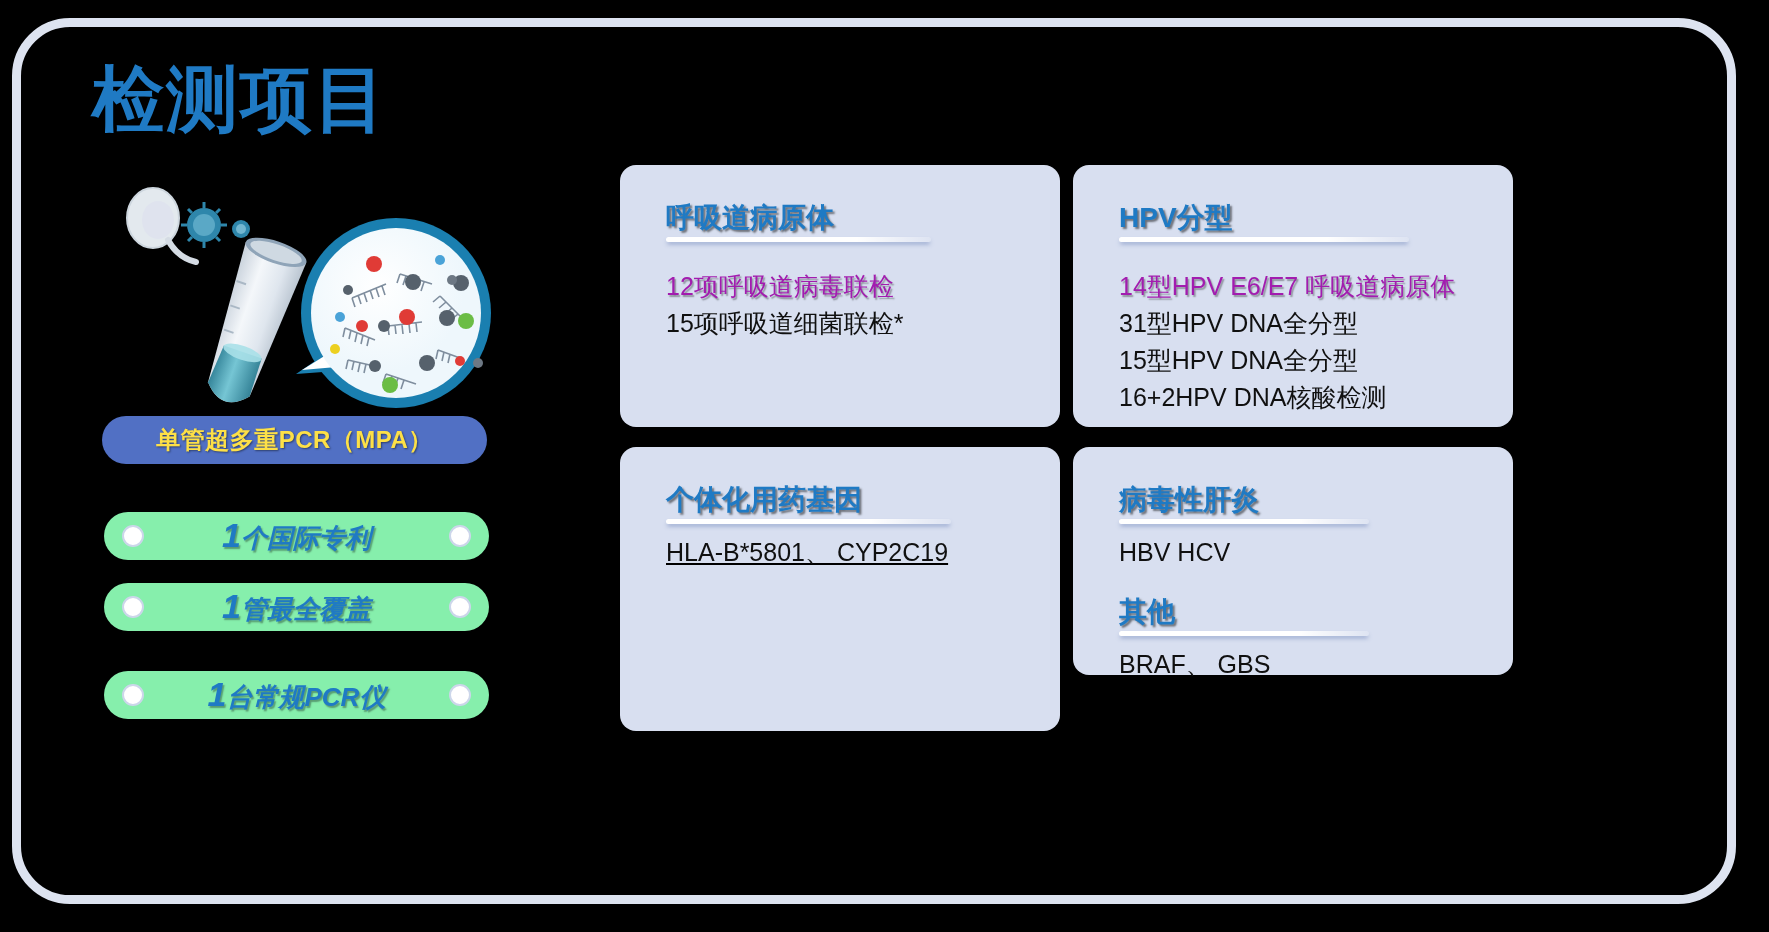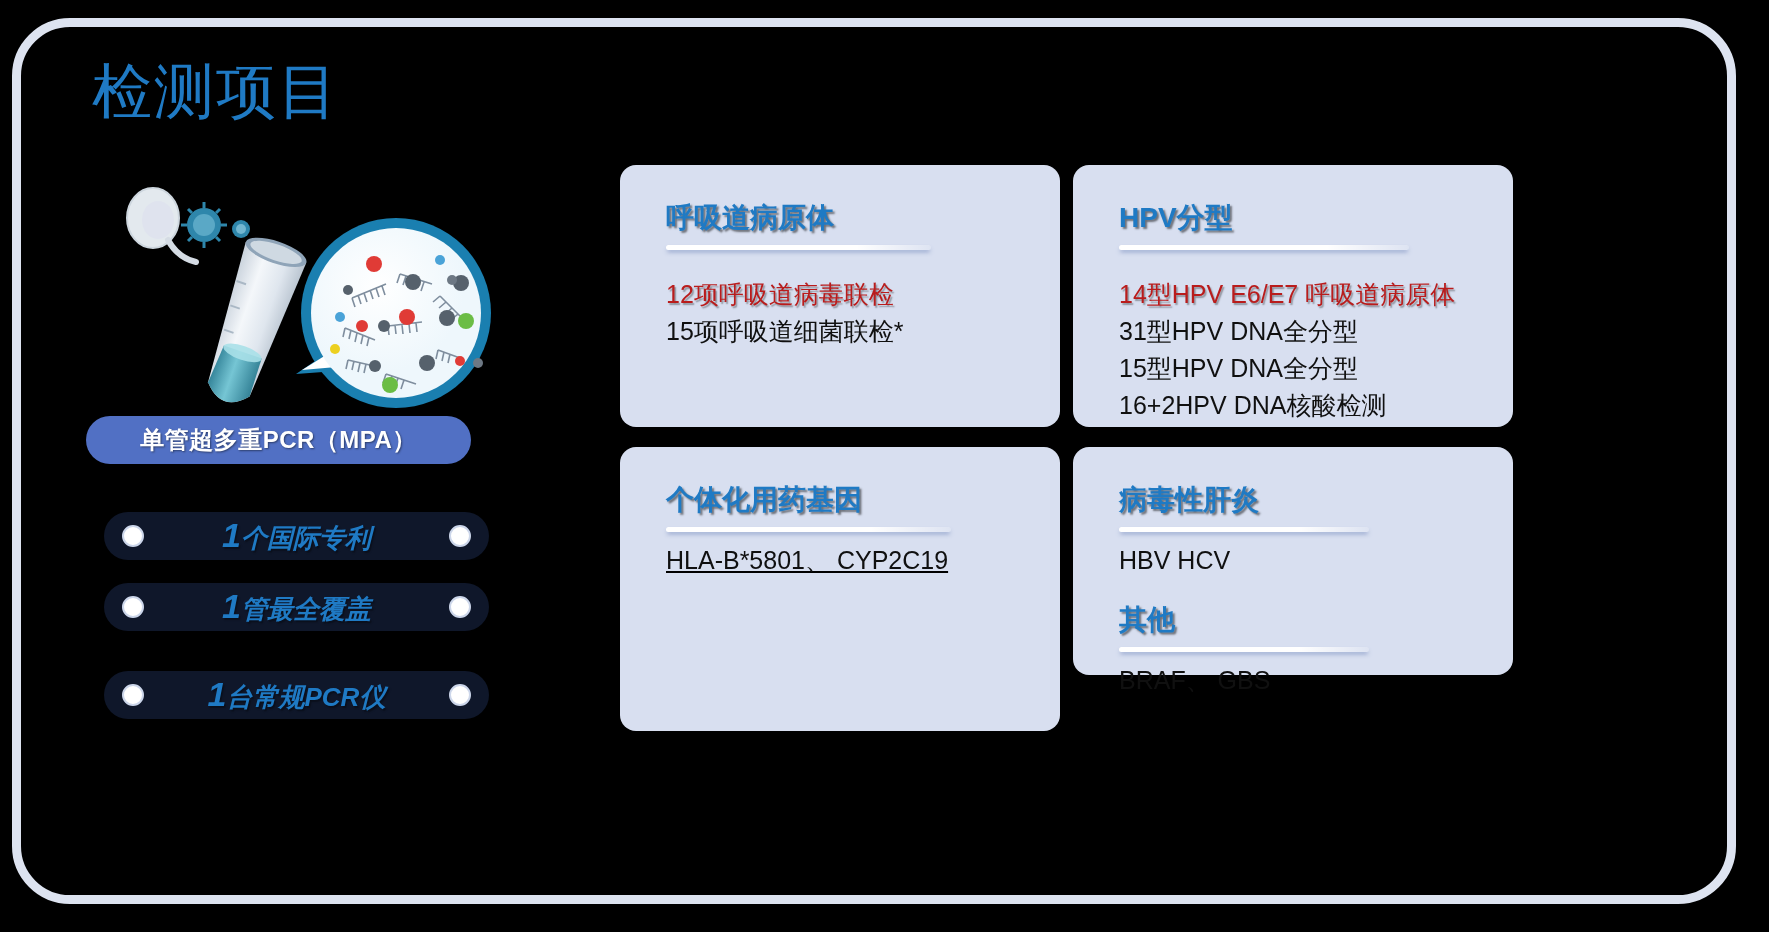--- a/index.html
+++ b/index.html
@@ -8,64 +8,64 @@
 
   #stage{position:relative;width:1769px;height:932px;background:#000;}
 
   
   #frame{position:absolute;left:12px;top:18px;width:1724px;height:886px;
          border:9px solid #dde3f0;border-radius:58px;box-sizing:border-box;
          background:transparent;}
 
   
   #title{position:absolute;left:92px;top:52px;
-         font-size:60px;font-weight:normal;color:#1f7ac4;letter-spacing:2px;
+         font-size:72px;font-weight:bold;color:#1f7ac4;letter-spacing:2px;
          text-shadow:2px 2px 2px rgba(0,0,0,.55);}
 
   
   #illus{position:absolute;left:100px;top:178px;width:400px;height:260px;}
 
   
-  #mpa-pill{position:absolute;left:86px;top:416px;width:385px;height:48px;
+  #mpa-pill{position:absolute;left:102px;top:416px;width:385px;height:48px;
             border-radius:24px;background:#5170c4;
             display:flex;align-items:center;justify-content:center;
-            color:#ffffff;font-size:24px;font-weight:bold;letter-spacing:.5px;
+            color:#fde047;font-size:24px;font-weight:bold;letter-spacing:.5px;
             text-shadow:1px 1px 2px rgba(0,0,0,.45);}
 
   .feat-pill{position:absolute;left:104px;width:385px;height:48px;
-             border-radius:24px;background:#0f172a;
+             border-radius:24px;background:#86efac;
              display:flex;align-items:center;justify-content:center;
              box-shadow:0 1px 3px rgba(0,0,0,.3);}
   .feat-pill .dot{position:absolute;width:22px;height:22px;border-radius:50%;
                   background:#fff;border:2px solid #ccd6ea;box-sizing:border-box;}
   .feat-pill .dot.l{left:18px;} .feat-pill .dot.r{right:18px;}
   .feat-pill .txt{font-size:26px;font-weight:bold;font-style:italic;color:#1f7ac4;
                   text-shadow:1.5px 1.5px 1.5px rgba(0,0,0,.35);}
   .feat-pill .num{font-size:34px;}
   #feat0{top:512px;} #feat1{top:583px;} #feat2{top:653px;margin-top:18px;}
 
   
   .card{position:absolute;background:#d8dff0;border-radius:16px;
         box-shadow:0 2px 4px rgba(0,0,0,.35);box-sizing:border-box;}
   #card0{left:620px;top:165px;width:440px;height:262px;}
   #card1{left:1073px;top:165px;width:440px;height:262px;}
   #card2{left:620px;top:447px;width:440px;height:284px;text-decoration:underline;}
   #card3{left:1073px;top:447px;width:440px;height:228px;}
 
   .card-head{font-size:28px;font-weight:bold;color:#1f7ac4;
              text-shadow:2px 2px 2px rgba(0,0,0,.5);
-             display:inline-block;padding-bottom:8px;}
+             display:inline-block;padding-bottom:0;}
   .head-rule{height:5px;border-radius:3px;
              background:linear-gradient(to right,#ffffff 0%,#ffffff 72%,rgba(255,255,255,.15) 100%);
              box-shadow:0 3px 4px -1px rgba(120,140,190,.8);margin-bottom:12px;}
 
   .card-inner{padding:34px 0 0 46px;}
   .line{font-size:25px;color:#101010;line-height:1.32;margin-bottom:4px;
         white-space:nowrap;}
-  .line.accent{color:#b91c1c;text-shadow:1.5px 1.5px 1.5px rgba(0,0,0,.35);margin-top:28px;}
+  .line.accent{color:#a21caf;text-shadow:1.5px 1.5px 1.5px rgba(0,0,0,.35);margin-top:28px;}
 
   .sub-block{margin-top:24px;}
 </style>
 </head>
 <body>
 
 <div id="stage">
 
   <div id="frame"></div>
 

